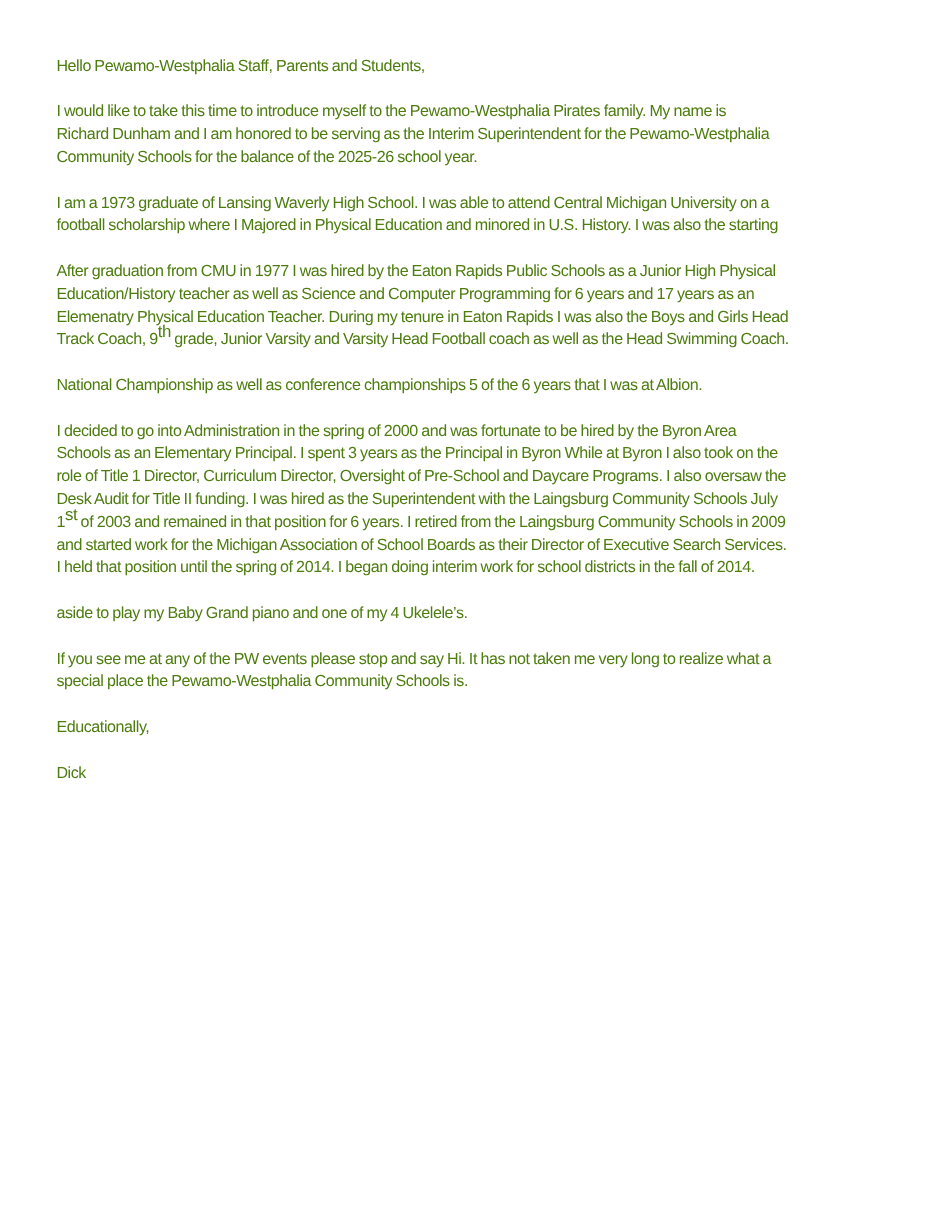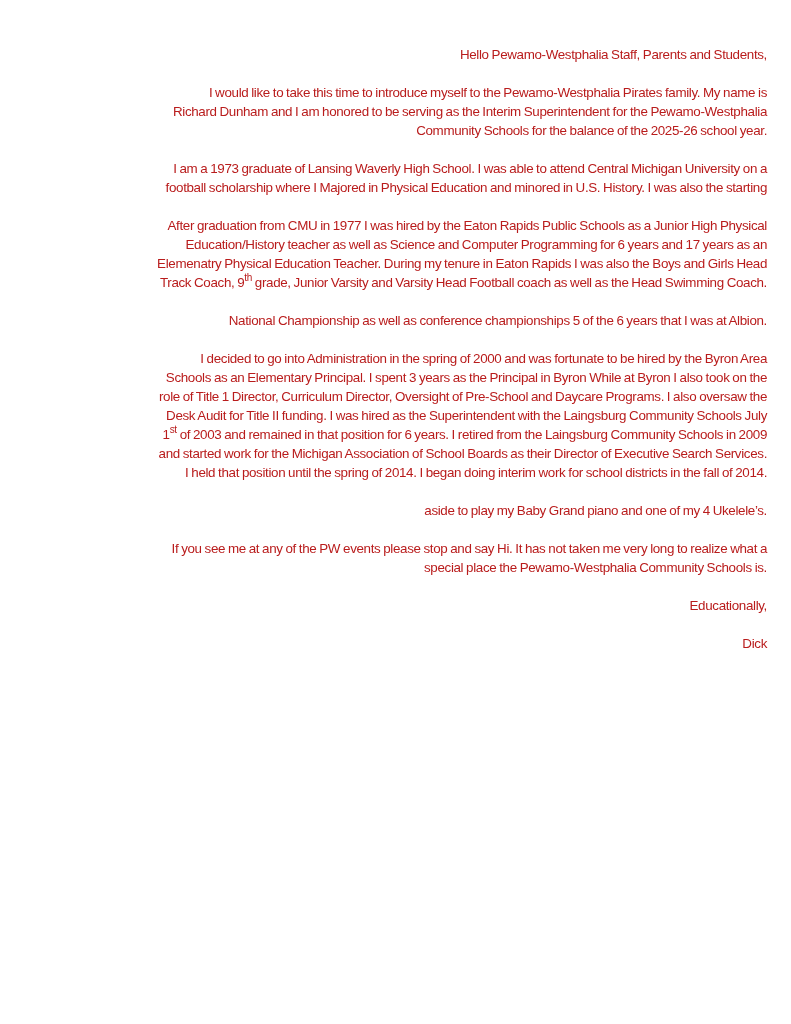--- a/index.html
+++ b/index.html
@@ -13,36 +13,35 @@
       overflow: hidden;
       position: relative;
     }
     .page {
       position: absolute;
       left: 47px;
       top: 45px;
       width: 720px;
       font-family: "Liberation Sans", sans-serif;
       font-size: 13.4px;
-      color: #b91c1c;
+      color: #4d7c0f;
       letter-spacing: -0.35px;
       word-spacing: -0.5px;
-      text-align: right;
     }
     .para {
       margin: 0 0 19px 0;
     }
     .line {
       display: block;
       height: 19px;
       line-height: 19px;
       white-space: nowrap;
     }
     sup {
-      font-size: 10px;
+      font-size: 14px;
       line-height: 0;
       position: relative;
       top: -1px;
       vertical-align: super;
     }
   </style>
 </head>
 <body>
 
 <div class="page">

